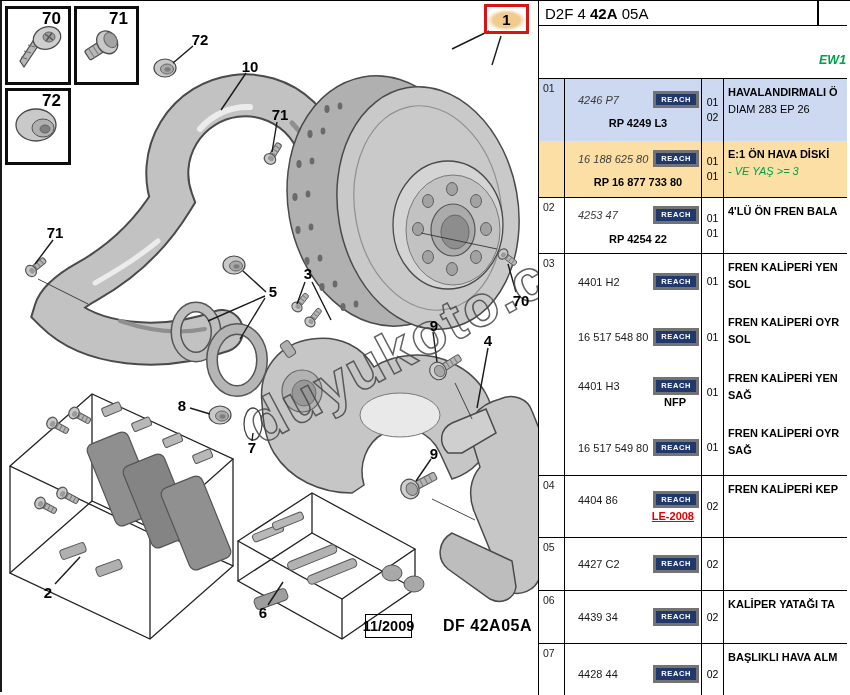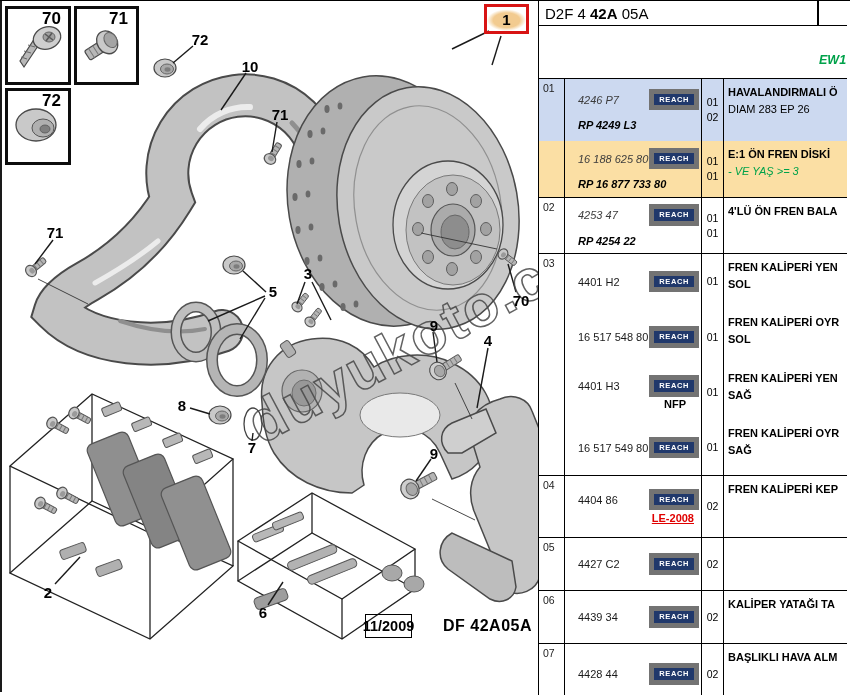--- a/index.html
+++ b/index.html
@@ -42,22 +42,22 @@
   .t-strip{height:53px;border-bottom:1px solid #000;position:relative;box-sizing:border-box;}
   .ew-note{position:absolute;left:280px;top:27px;font-size:12.5px;font-weight:bold;font-style:italic;color:#00a24a;white-space:nowrap;}
 
   .t-row{border-bottom:1px solid #000;box-sizing:border-box;}
   .t-sec{display:flex;box-sizing:border-box;}
   .c-ref{width:26px;flex:none;border-right:1px solid #000;font-size:10.5px;color:#222;padding:3px 0 0 4px;box-sizing:border-box;}
   .c-part{width:137px;flex:none;border-right:1px solid #000;display:flex;flex-direction:column;justify-content:center;padding:0 2px 0 13px;box-sizing:border-box;}
   .part-line{display:flex;justify-content:space-between;align-items:center;font-size:11px;}
   .part-no{color:#1a1a1a;white-space:nowrap;}
   .part-no.it{font-style:italic;color:#3c3c3c;}
-  .reach{background:#20386b;color:#fff;font-size:7.5px;font-weight:bold;letter-spacing:.6px;padding:2px 5px;line-height:1;border:5px solid #737373;flex:none;}
-  .rp-line{text-align:left;font-weight:bold;font-style:italic;font-size:11px;padding-right:1px;margin-top:9px;white-space:nowrap;}
+  .reach{background:#20386b;color:#fff;font-size:7.5px;font-weight:bold;letter-spacing:.6px;padding:2px 5px;line-height:1;border:3px solid #737373;flex:none;}
+  .rp-line{text-align:center;font-weight:bold;font-size:11px;padding-right:1px;margin-top:9px;white-space:nowrap;}
   .note-line{text-align:right;font-size:11px;font-weight:bold;padding-right:13px;margin-top:1px;}
   .note-red{text-align:right;font-size:11px;font-weight:bold;color:#e00000;text-decoration:underline;padding-right:5px;margin-top:2px;}
   .c-qty{width:22px;flex:none;border-right:1px solid #000;display:flex;flex-direction:column;justify-content:center;align-items:center;font-size:10.5px;line-height:15px;box-sizing:border-box;}
   .c-desc{flex:1;min-width:0;padding:5px 0 0 4px;font-size:11px;line-height:17px;white-space:nowrap;overflow:hidden;}
   .d-line{display:block;}
   .d-bold{font-weight:bold;}
   .d-green{color:#00a24a;font-style:italic;}
 </style>
 </head>
 <body>
@@ -341,21 +341,21 @@
                 <div class="part-no it">16 188 625 80</div>
                 <div class="reach">REACH</div>
               </div>
               <div class="rp-line">RP 16 877 733 80</div>
             </div>
             <div class="c-qty">
               <div>01</div>
               <div>01</div>
             </div>
             <div class="c-desc">
-              <div class="d-line d-bold">E:1 ÖN FREN DİSKİ</div>
+              <div class="d-line d-bold">E:1 ÖN HAVA DİSKİ</div>
               <div class="d-line d-green">- VE YAŞ &gt;= 3</div>
             </div>
           </div>
         </div>
         <div class="t-row">
           <div class="t-sec" style="height: 55px;">
             <div class="c-ref">02</div>
             <div class="c-part">
               <div class="part-line">
                 <div class="part-no it">4253 47</div>

